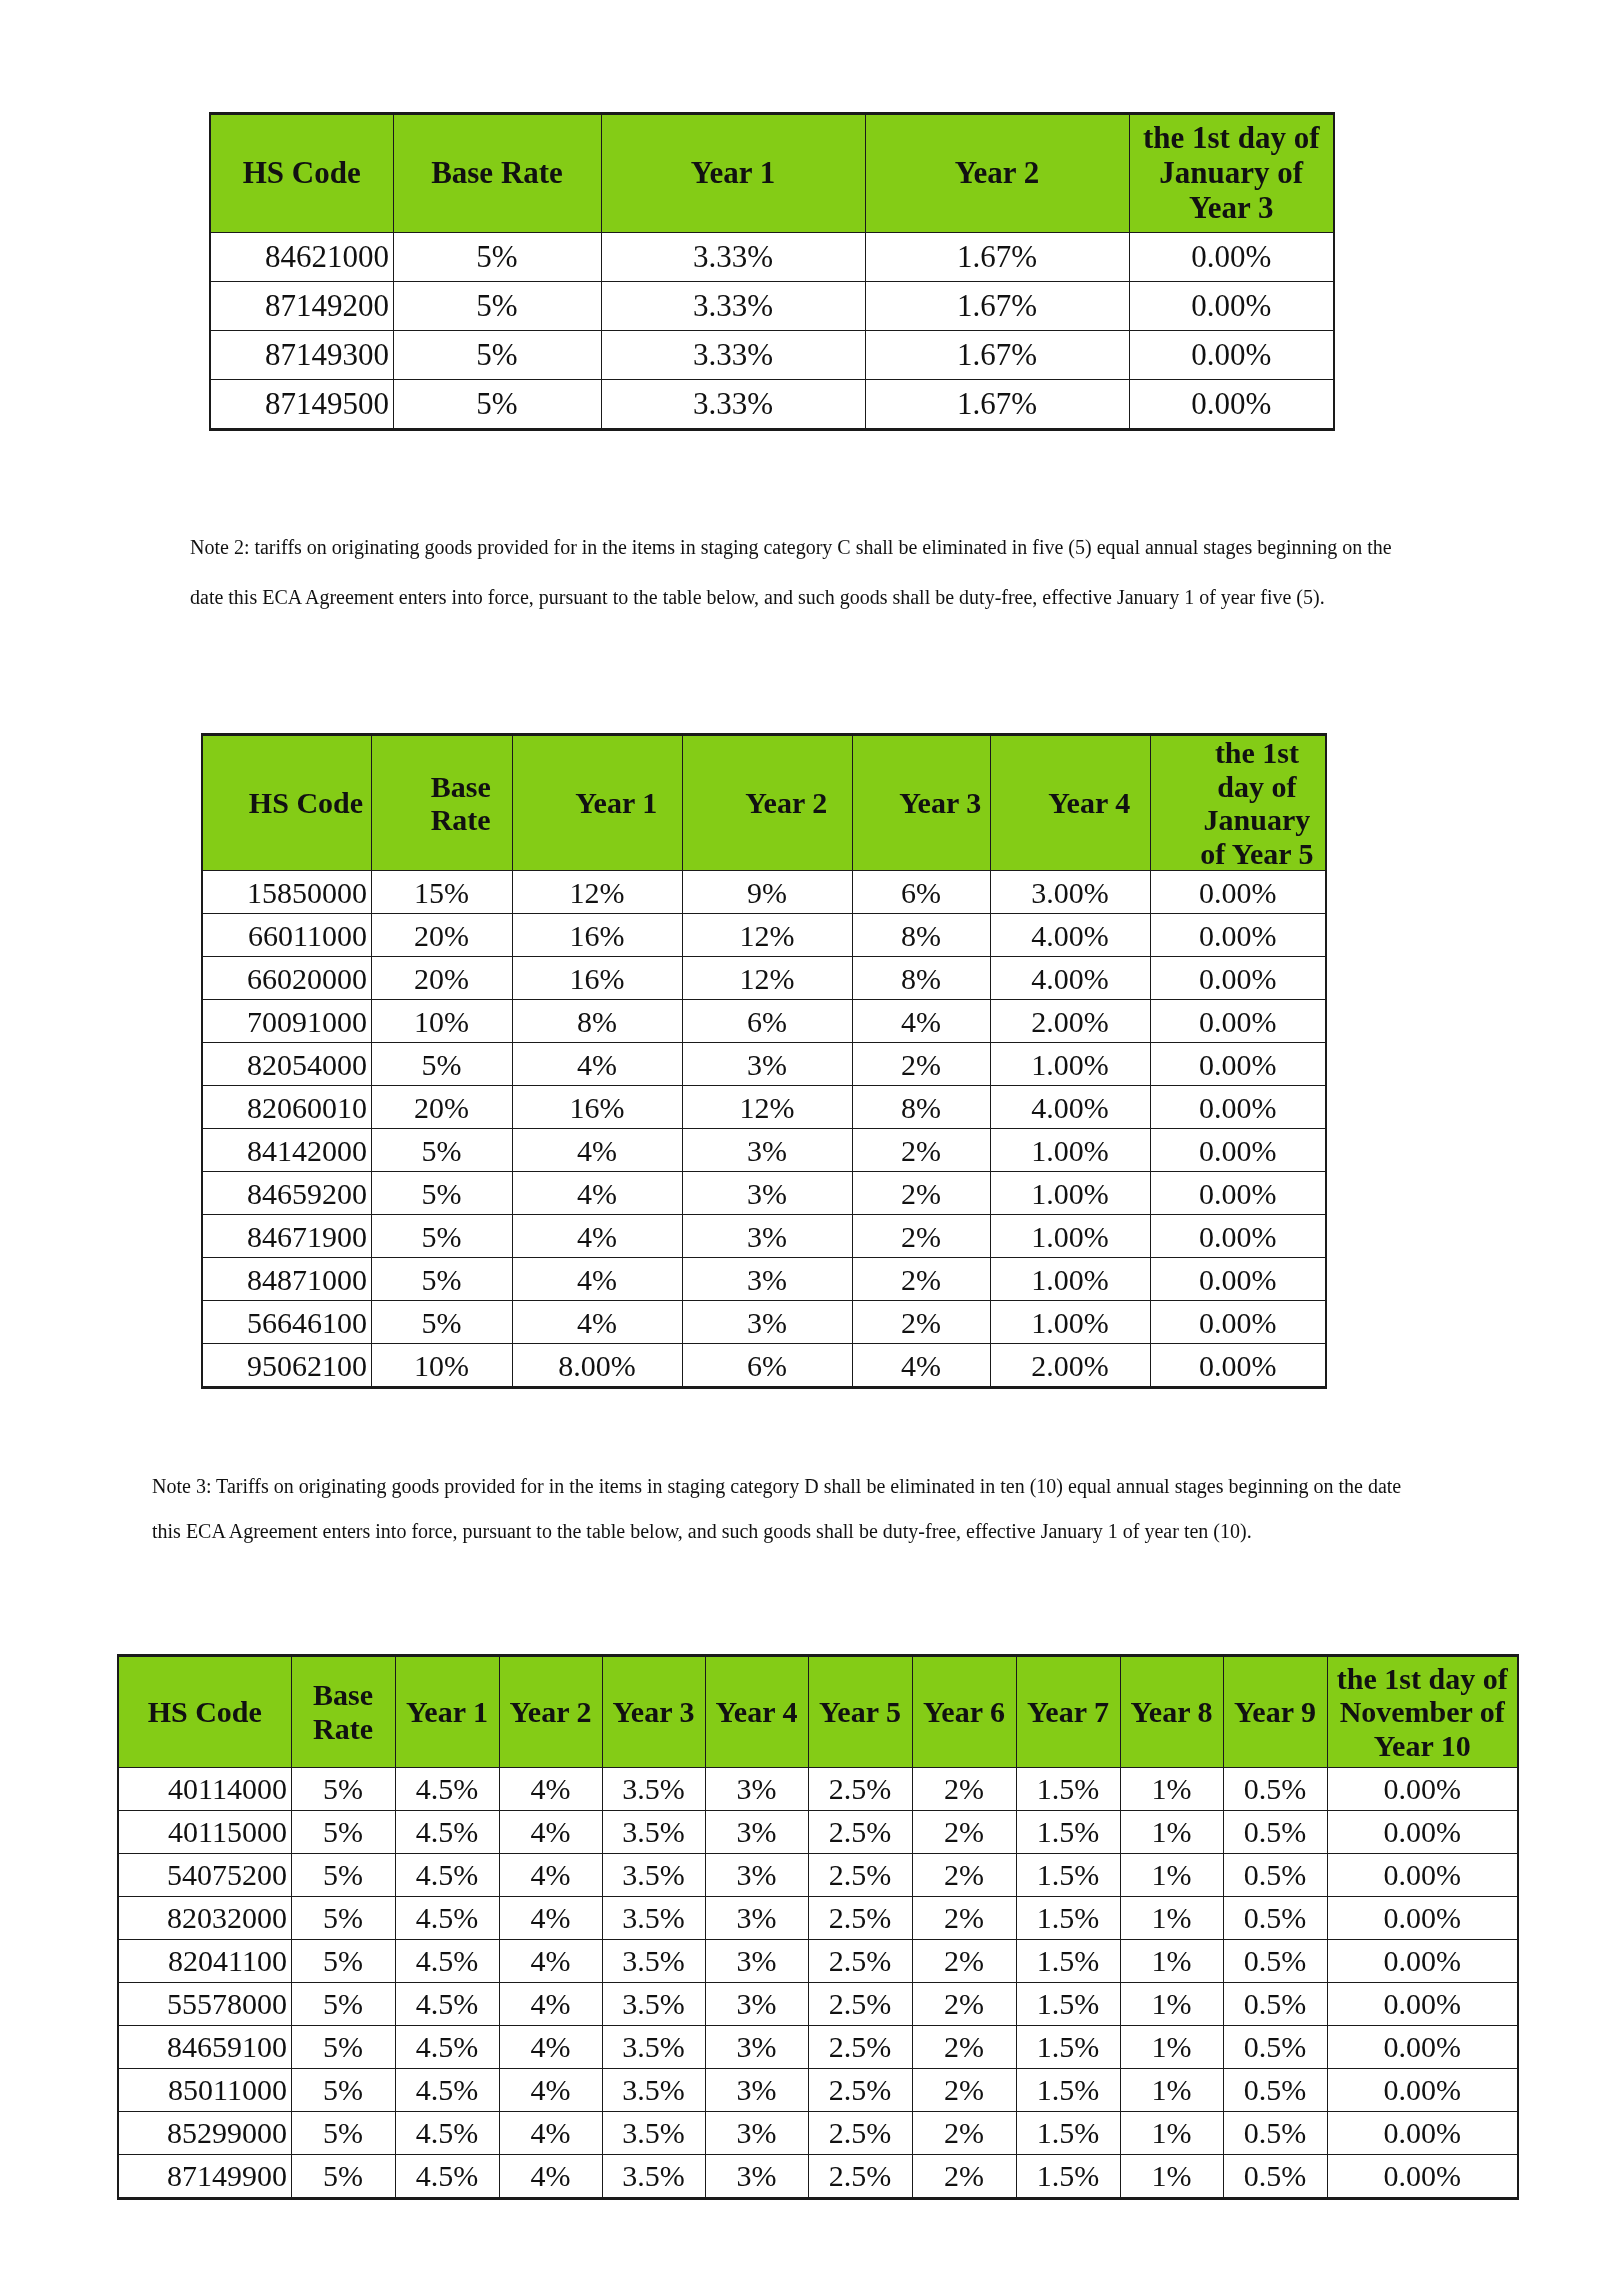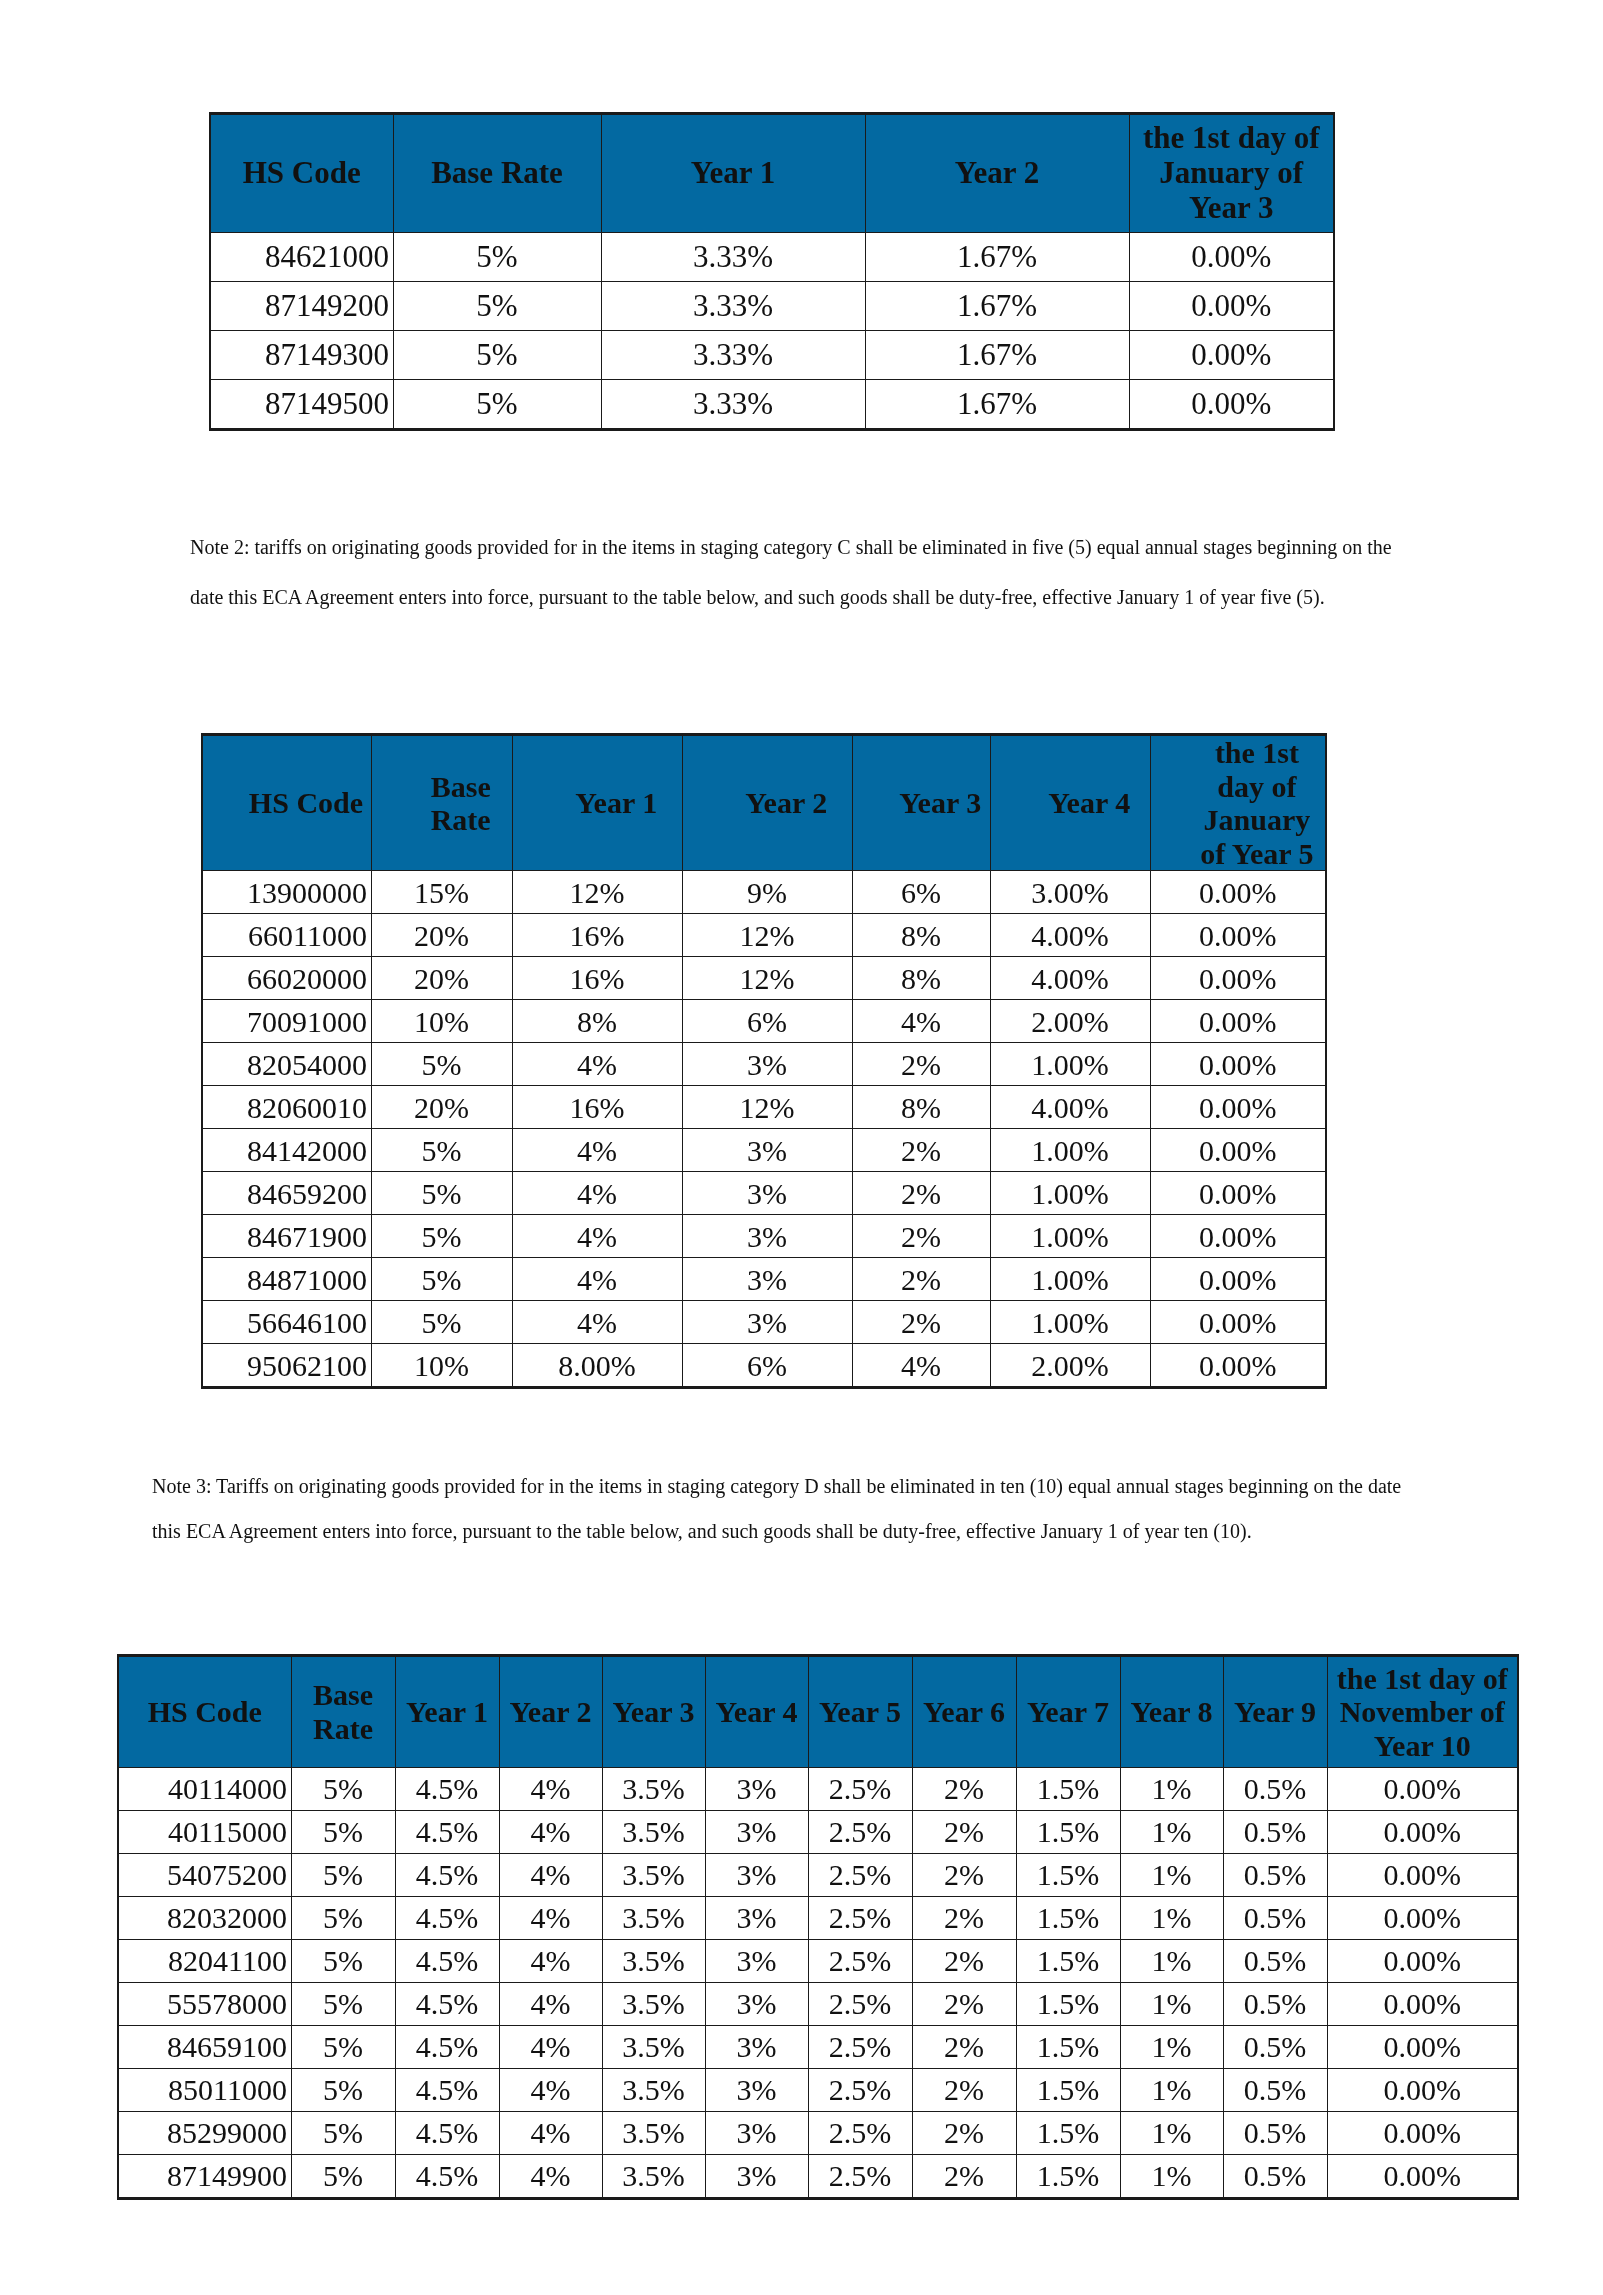--- a/index.html
+++ b/index.html
@@ -5,21 +5,21 @@
     html, body { margin: 0; padding: 0; background: #ffffff; }
     body {
       width: 1604px; height: 2295px; position: relative; overflow: hidden;
       font-family: "Liberation Serif", "DejaVu Serif", serif; color: #111;
     }
     table { border-collapse: collapse; position: absolute; table-layout: fixed; }
     th, td {
       border: 1.8px solid #1a1a1a; text-align: center; vertical-align: middle;
       padding: 0 3.6px; line-height: 1.12;
     }
-    th { background: #0369a1; font-weight: bold; }
+    th { background: #84cc16; font-weight: bold; }
     td { background: #ffffff; font-weight: normal; }
     td.code { text-align: right; padding-left: 6px; }
     table tr:first-child th { border-top-width: 3px; }
     table tr:last-child td { border-bottom-width: 3px; }
     table tr th:first-child, table tr td:first-child { border-left-width: 2.4px; }
     table tr th:last-child, table tr td:last-child { border-right-width: 2.4px; }
 
     
     #tbl1 { left: 209px; top: 112px; width: 1123px; font-size: 31px; }
     #tbl1 th { height: 117px; }
@@ -110,21 +110,21 @@
         <th>Base Rate</th>
         <th>Year 1</th>
         <th>Year 2</th>
         <th>Year 3</th>
         <th>Year 4</th>
         <th>the 1st day of January of Year 5</th>
       </tr>
   </thead>
   <tbody>
       <tr>
-        <td class="code">13900000</td>
+        <td class="code">15850000</td>
         <td>15%</td>
         <td>12%</td>
         <td>9%</td>
         <td>6%</td>
         <td>3.00%</td>
         <td>0.00%</td>
       </tr>
       <tr>
         <td class="code">66011000</td>
         <td>20%</td>

